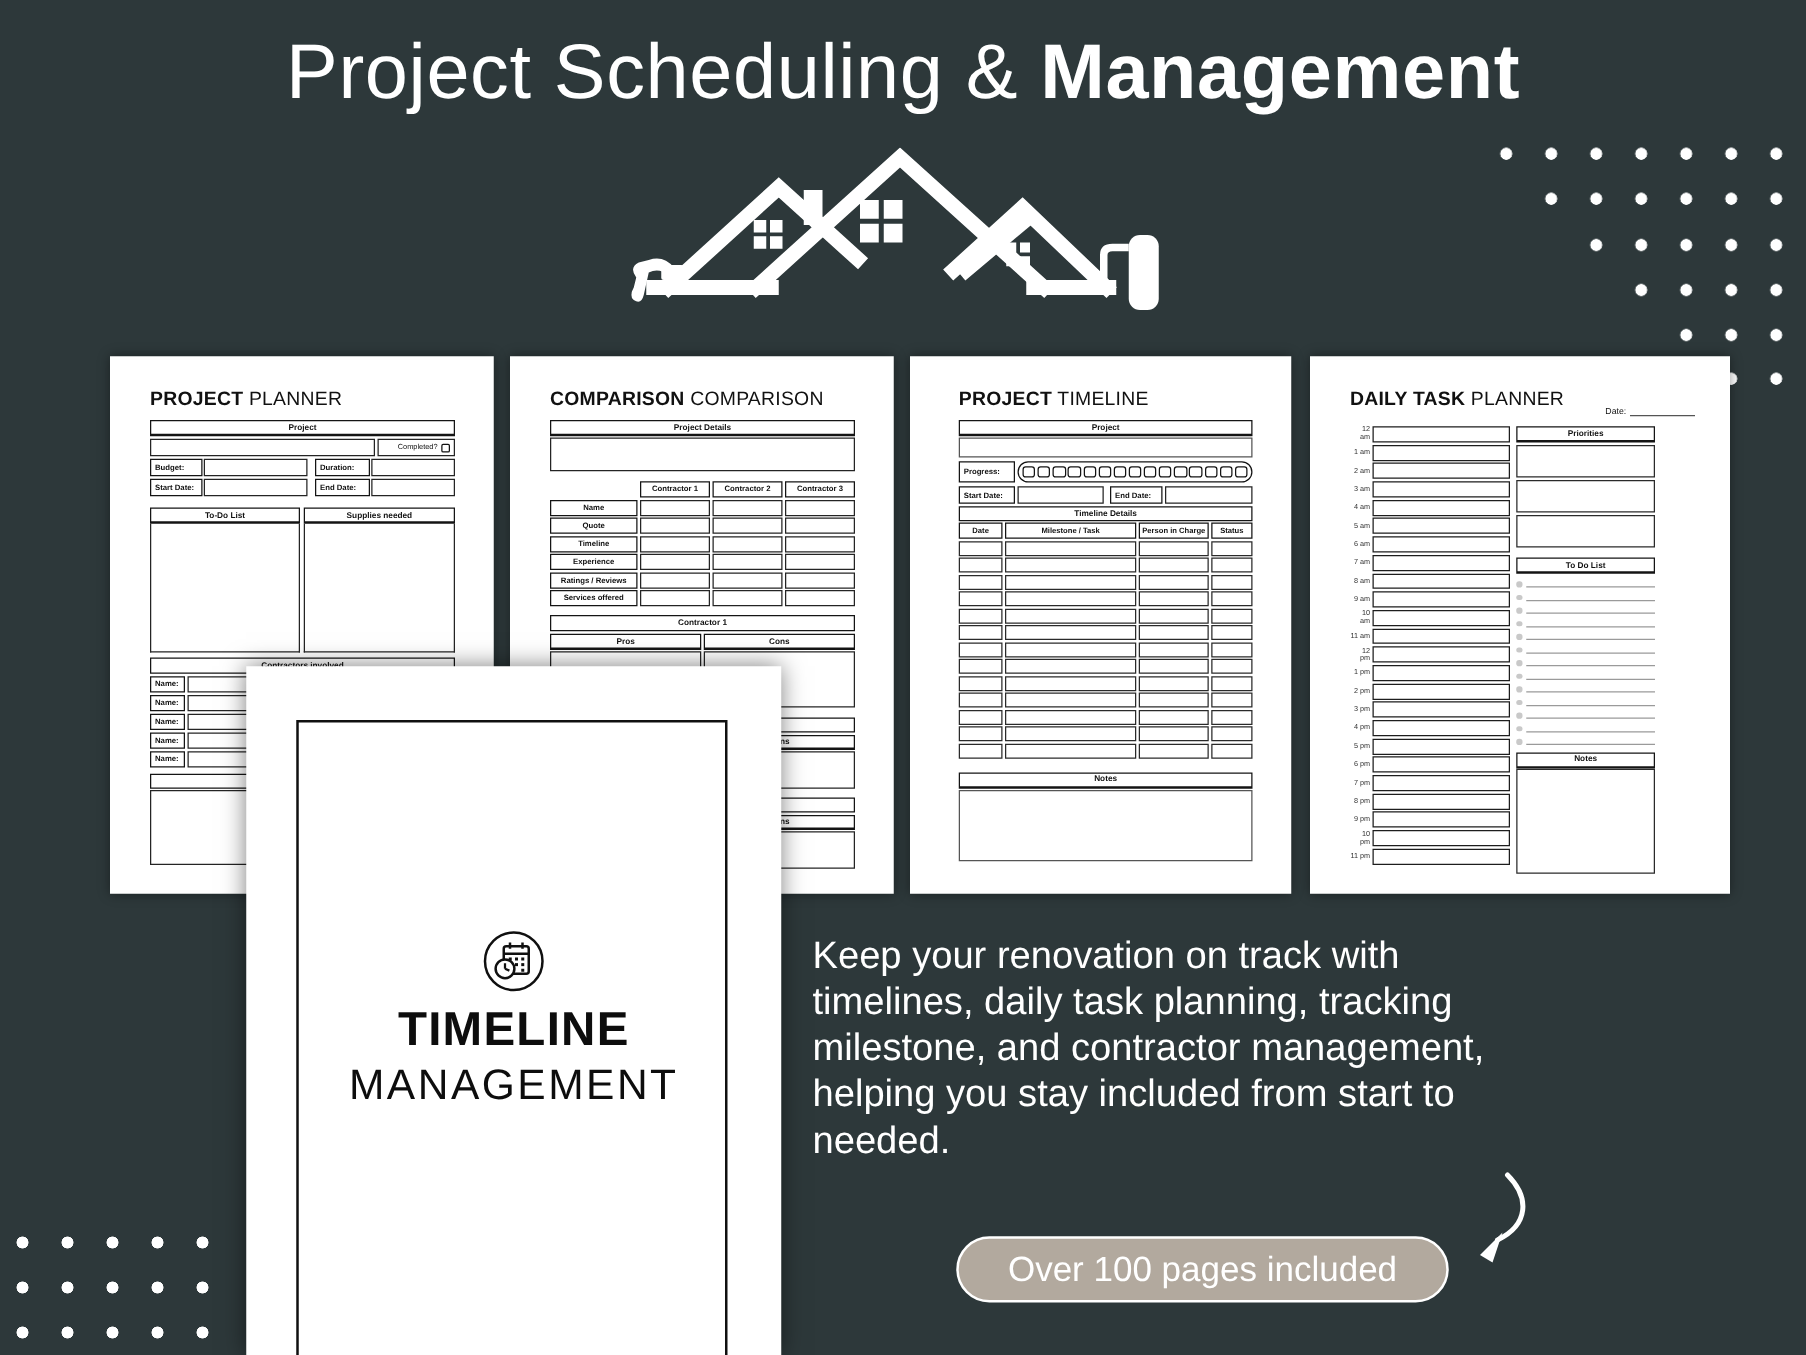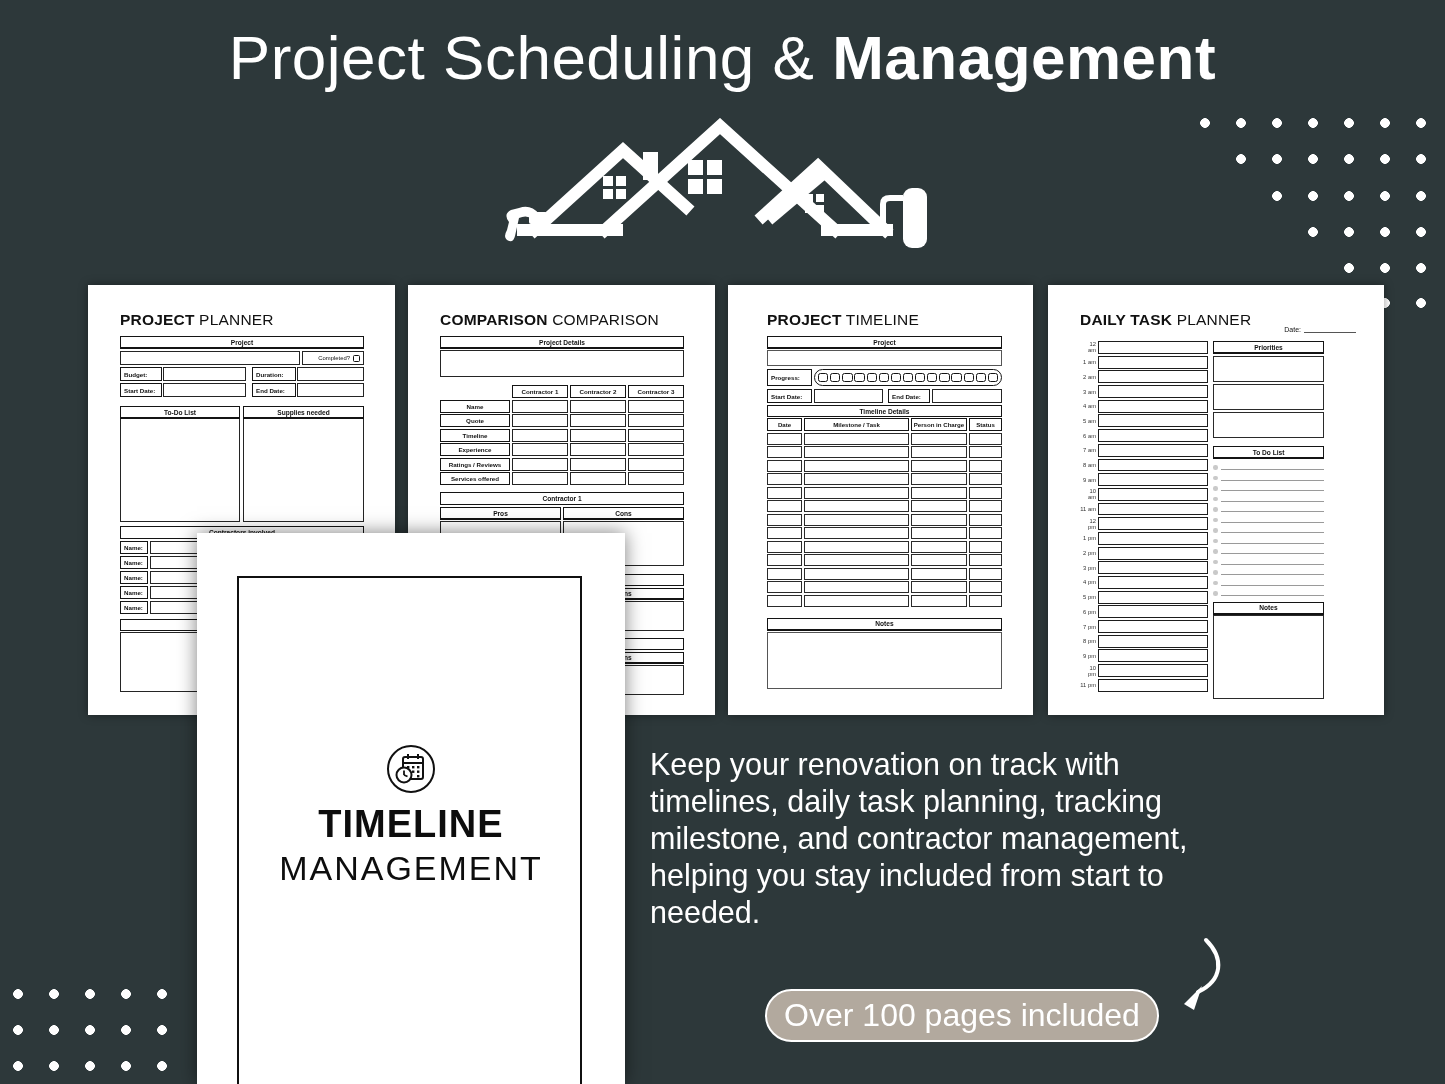--- a/index.html
+++ b/index.html
@@ -120,21 +120,21 @@
     font-size:38px; font-weight:700; color:#0d0d0d; letter-spacing:1px; }
   .cover-t2{ position:absolute; left:0; right:0; top:316px; text-align:center;
     font-size:34px; font-weight:400; color:#0d0d0d; letter-spacing:2px; }
 
   
   .desc{ position:absolute; left:650px; top:746px; color:#ffffff; font-size:30.5px; line-height:37px; }
   .desc-line{ white-space:nowrap; }
   .cta-pill{ position:absolute; left:765px; top:989px; width:394px; height:53px;
     background:#b2a99e; border:2px solid #ffffff; border-radius:30px;
     display:flex; align-items:center; justify-content:center;
-    color:#ffffff; font-size:32px; cursor:pointer; }
+    color:#ffffff; font-size:28px; cursor:pointer; }
   .cta-arrow{ position:absolute; left:1168px; top:936px; }
 </style>
 </head>
 <body>
 
 <div id="stage">
 
   <div class="main-title"><span>Project Scheduling &amp;</span><span class="tb">&nbsp;<span>Management</span></span></div>
 
 

